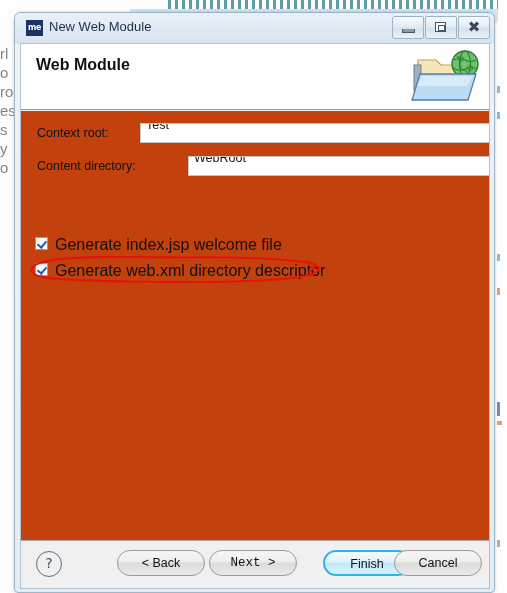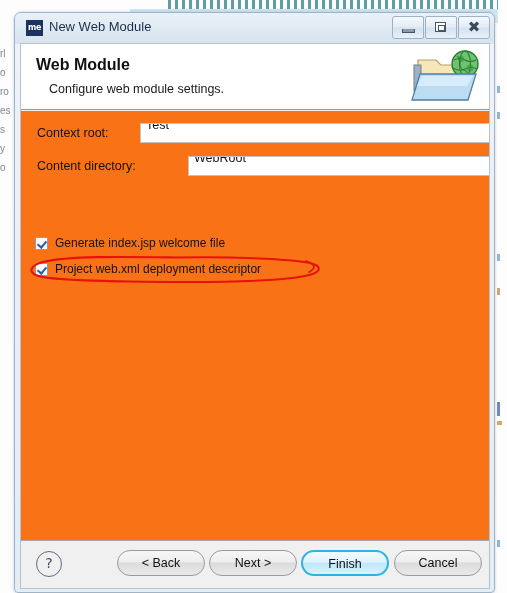--- a/index.html
+++ b/index.html
@@ -40,21 +40,21 @@
     top: 9px;
     width: 368px;
     height: 14px;
     background: linear-gradient(180deg, #cfe4f3 0%, #dceaf6 100%);
   }
   .bg-left-text {
     position: absolute;
     left: 0px;
     top: 44px;
     width: 14px;
-    font-size: 10px;
+    font-size: 15px;
     line-height: 19px;
     color: #6b7a86;
     letter-spacing: 0;
     white-space: nowrap;
     overflow: hidden;
   }
   .bg-left-text span { display: block; }
   .bg-right-marks {
     position: absolute;
     right: 2px;
@@ -208,21 +208,21 @@
     right: 5px; top: 4px;
     width: 74px; height: 58px;
   }
 
   
   #body {
     position: absolute;
     left: 0; top: 67px;
     width: 100%;
     height: 432px;
-    background: #f97316;
+    background: #c2410c;
   }
   .field-row { position: absolute; left: 0; width: 100%; }
   .field-label {
     position: absolute;
     left: 16px;
     font-size: 12.5px;
     color: #111111;
     white-space: nowrap;
   }
   .field-input {
@@ -258,21 +258,21 @@
     position: absolute;
     left: 3px; top: 1px;
     width: 4px; height: 7px;
     border: solid #2a5fa8;
     border-width: 0 2px 2px 0;
     transform: rotate(40deg);
   }
   .check-label {
     position: absolute;
     left: 20px; top: 0;
-    font-size: 12px;
+    font-size: 16px;
     color: #111111;
     white-space: nowrap;
   }
 
   
   #annotation {
     position: absolute;
     left: 4px;
     top: 144px;
     width: 300px;
@@ -314,20 +314,21 @@
     font-family: "Liberation Sans", sans-serif;
     color: #111111;
     text-align: center;
     line-height: 24px;
     box-sizing: border-box;
   }
   .btn.primary {
     border: 2px solid #2bb4e8;
     border-radius: 13px;
     background: linear-gradient(180deg, #f2fbff 0%, #dff3fd 45%, #bfe8fa 52%, #daf2fd 100%);
+    margin-left: 22px;
   }
 
   .bg-left-text span.c1 { color:#7a8894; }
 </style>
 </head>
 <body>
 
 <div id="desktop">
   <div class="bg-teal-strip"></div>
   <div class="bg-blue-band"></div>
@@ -367,21 +368,20 @@
       <div class="win-btn last">
         <span class="glyph-close">✖</span>
       </div>
     </div>
   </div>
 
   <div id="frame">
 
     <div id="header">
       <div id="header-title">Web Module</div>
-      <div id="header-desc">Configure web module settings.</div>
       <div id="header-icon">
         <svg width="74" height="58" viewBox="0 0 74 58" xmlns="http://www.w3.org/2000/svg">
 
           <path d="M8 16 L8 12 L26 12 L31 17 L55 17 L55 30 L8 30 Z" fill="#f7e7b8" stroke="#b9a06a" stroke-width="1.2"></path>
 
           <rect x="4" y="17" width="7" height="26" fill="#9fb0c0" stroke="#6e8091" stroke-width="1"></rect>
 
           <circle cx="55" cy="16" r="13" fill="#6ec36e" stroke="#2e7d32" stroke-width="1.4"></circle>
           <path d="M44 12 Q50 9 55 12 Q60 15 66 12" stroke="#2e7d32" stroke-width="1.1" fill="none"></path>
           <path d="M43 20 Q50 24 55 21 Q61 18 67 21" stroke="#2e7d32" stroke-width="1.1" fill="none"></path>
@@ -408,40 +408,40 @@
         <input class="field-input" type="text" style="top: 0px; margin-left: 48px;" value="WebRoot">
       </div>
 
       <div class="check-row" style="top:125px;">
         <span class="checkbox"></span>
         <span class="check-label">Generate index.jsp welcome file</span>
       </div>
 
       <div class="check-row" style="top:151px;">
         <span class="checkbox"></span>
-        <span class="check-label">Project web.xml deployment descriptor</span>
+        <span class="check-label">Generate web.xml directory descriptor</span>
       </div>
 
       <div id="annotation">
         <svg width="300" height="28" viewBox="0 0 300 28" xmlns="http://www.w3.org/2000/svg">
           <path d="M152 2.5
                    C 205 1.5, 262 3.5, 285 8
                    C 296 10.5, 297 16, 286 19.5
                    C 262 27, 170 27.5, 104 26.5
                    C 58 25.8, 22 24.5, 12 20.5
                    C 3 17, 5 10.5, 18 7
                    C 44 0.5, 104 1.8, 152 2.5 Z" fill="none" stroke="#e8120c" stroke-width="2.1" stroke-linecap="round"></path>
           <path d="M281 6 C 290 9, 292 13, 284 17" fill="none" stroke="#e8120c" stroke-width="1.8" stroke-linecap="round"></path>
         </svg>
       </div>
 
     </div>
 
     <div id="footer">
       <div id="help-btn">?</div>
       <div class="btn" style="left:96px;">&lt; Back</div>
-      <div class="btn" style="left:188px;">Next &gt;</div>
+      <div class="btn" style="left:188px;font-family:Liberation Mono, monospace;">Next &gt;</div>
       <div class="btn primary" style="left:280px;">Finish</div>
       <div class="btn" style="left:373px;">Cancel</div>
     </div>
 
   </div>
 </div>
 
 </body></html>

